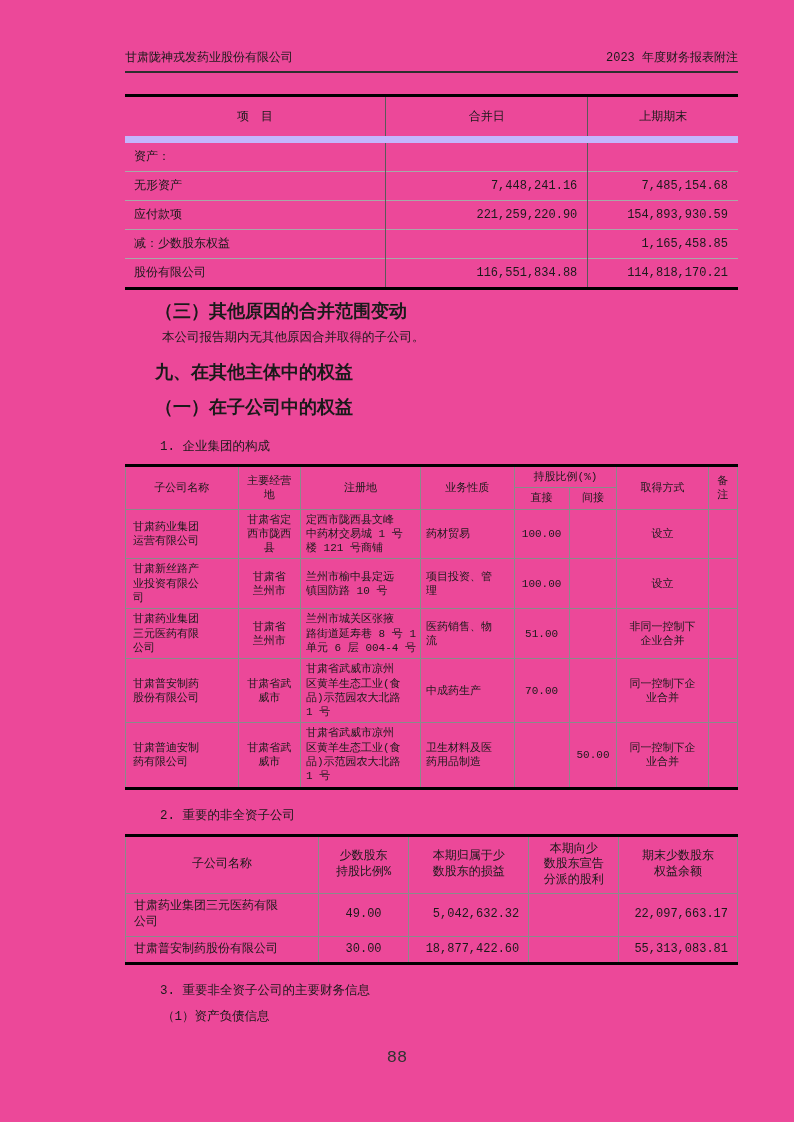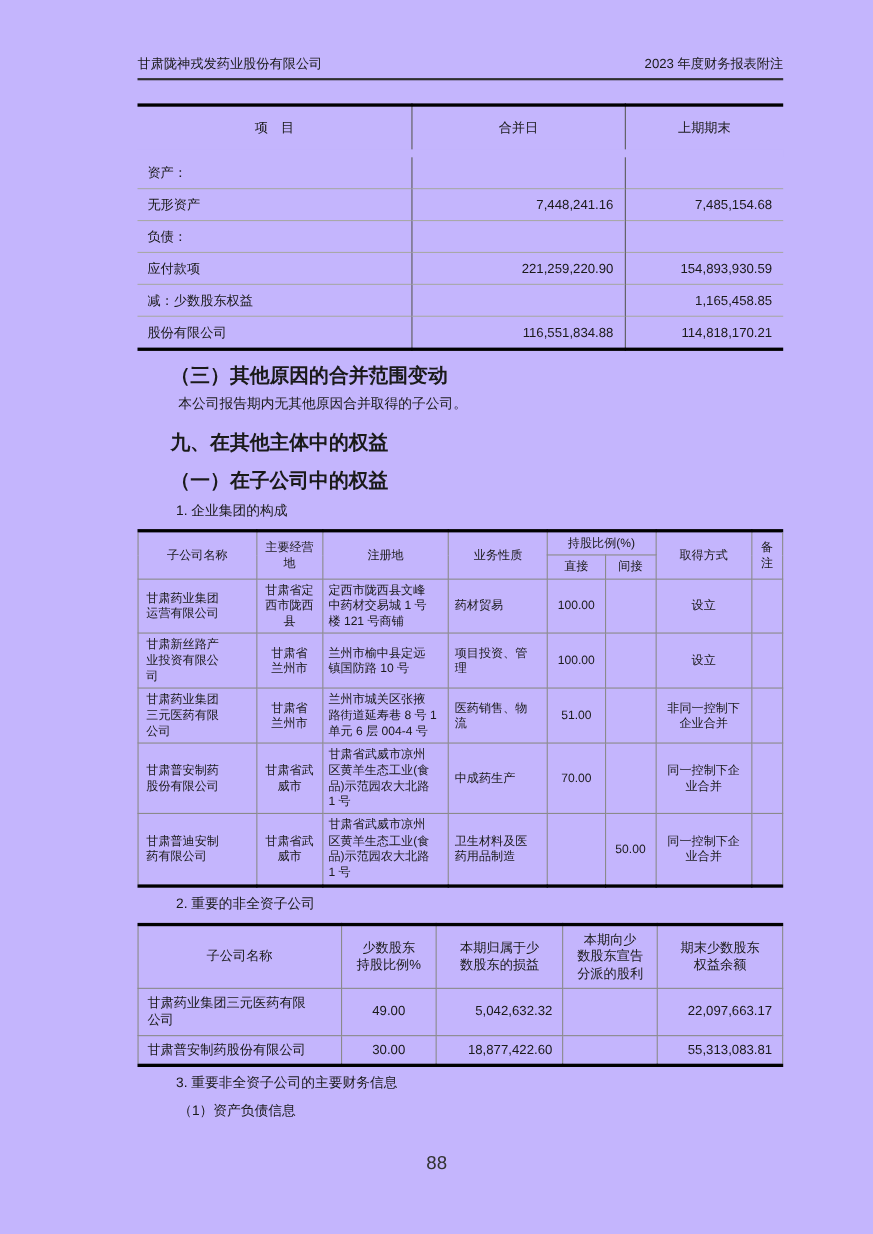--- a/index.html
+++ b/index.html
@@ -1,22 +1,22 @@
 <!DOCTYPE html>
 <html><head>
 <meta charset="utf-8">
 <style>
   html,body{margin:0;padding:0;background:#fff;}
   .page{
     position:relative;
     width:794px;height:1122px;
-    background:#c4b5fd;
+    background:#ec4899;
     box-sizing:border-box;
-    padding:50px 82px 0 125px;
-    font-family:Liberation Sans, sans-serif;
+    padding:50px 56px 0 125px;
+    font-family:Liberation Mono, monospace;
     color:#1a1a1a;
     overflow:hidden;
   }
   
   .doc-header{
     display:flex;justify-content:space-between;align-items:flex-end;
     font-size:12px;line-height:16px;
     border-bottom:2px solid #2e2e2e;
     padding-bottom:5px;
   }
@@ -27,21 +27,21 @@
   .t1{margin-top:21px;border-top:3px solid #000;border-bottom:3px solid #000;font-size:12px;}
   .t1 th{padding:11px 4px;border-bottom:7px solid #c4b5fd;text-align:center;}
   .t1 td{padding:6.5px 4px;line-height:15px;}
   .t1 tbody tr + tr td{border-top:1px solid #a8a8a8;}
   .t1 th:nth-child(n+2),.t1 td:nth-child(n+2){border-left:1px solid #5a5a5a;}
   .t1 td:first-child{text-align:left;padding-left:9px;}
   .t1 td:nth-child(2),.t1 td:nth-child(3){text-align:right;padding-right:10px;}
   
   .h-bold{font-weight:bold;font-size:18px;line-height:26px;margin:9px 0 0 30px;}
   .para{font-size:12.5px;line-height:26px;margin:0 0 0 37px;}
-  .num-item{font-size:12.5px;line-height:26px;margin:1px 0 0 35px;}
+  .num-item{font-size:12.5px;line-height:26px;margin:13px 0 0 35px;}
   
   .t2{margin-top:4px;border-top:3px solid #000;border-bottom:3px solid #000;font-size:11px;}
   .t2 th,.t2 td{
     border:1px solid #8a8a8a;
     padding:3px 3px;line-height:1.3;
     white-space:pre-line;vertical-align:middle;text-align:center;
   }
   .t2 td:nth-child(1){text-align:left;padding-left:7px;margin-left:32px;}
   .t2 td:nth-child(3),.t2 td:nth-child(4){text-align:left;padding-left:5px;}
   
@@ -82,25 +82,20 @@
     <tbody>
       <tr>
         <td>资产：</td>
         <td></td>
         <td></td>
       </tr>
       <tr>
         <td>无形资产</td>
         <td>7,448,241.16</td>
         <td>7,485,154.68</td>
-      </tr>
-      <tr>
-        <td>负债：</td>
-        <td></td>
-        <td></td>
       </tr>
       <tr>
         <td>应付款项</td>
         <td>221,259,220.90</td>
         <td>154,893,930.59</td>
       </tr>
       <tr>
         <td>减：少数股东权益</td>
         <td></td>
         <td>1,165,458.85</td>

